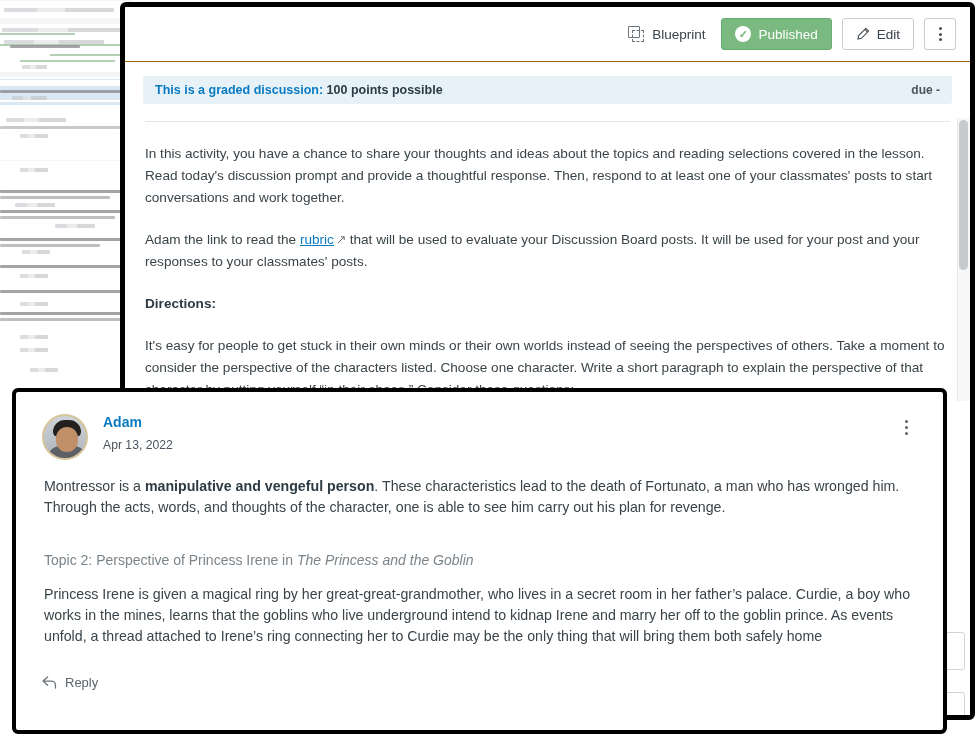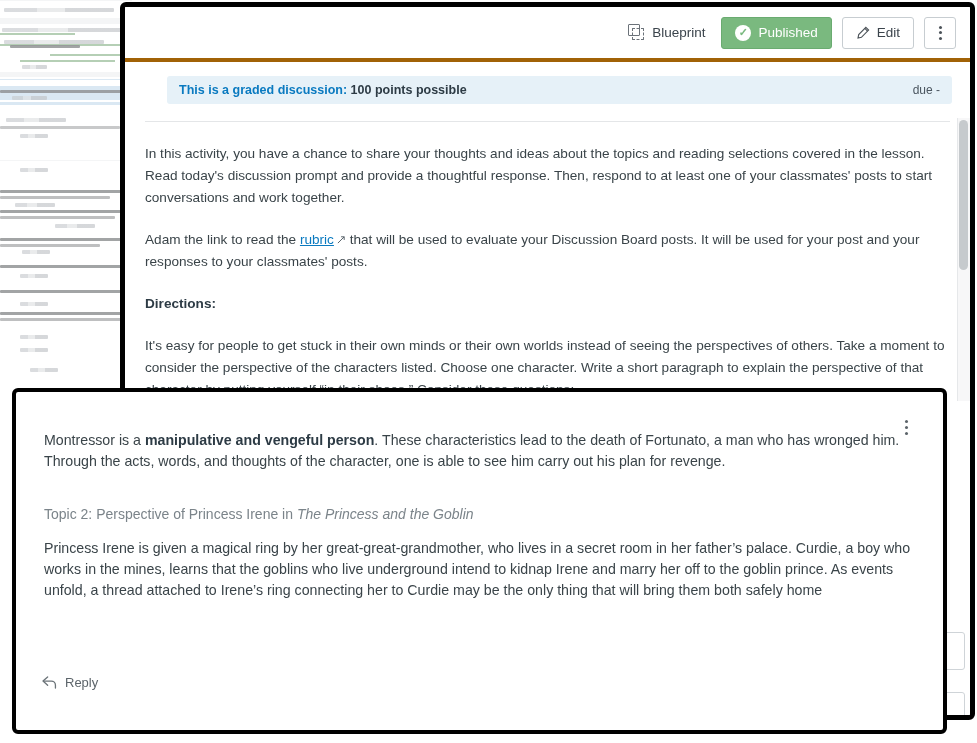--- a/index.html
+++ b/index.html
@@ -35,21 +35,21 @@
     position: absolute; left: 120px; top: 2px; width: 855px; height: 718px;
     background: #ffffff;
     border: 5px solid #000000;
     border-radius: 6px;
     overflow: hidden;
   }
 
   
   .toolbar {
     position: relative; height: 55px; background: #ffffff;
-    border-bottom: 4px solid #a16207;
+    border-bottom: 1px solid #a16207;
     display: flex; align-items: center; justify-content: flex-end;
     padding: 0 14px; gap: 10px;
   }
   .blueprint {
     display: flex; align-items: center; gap: 7px;
     color: #3b444c; font-size: 13.5px; padding: 4px 6px; cursor: default;
   }
   .bp-icon { width: 17px; height: 17px; position: relative; }
   .bp-icon .sq1 {
     position:absolute; left:0; top:0; width:12px; height:12px;
@@ -81,25 +81,25 @@
   }
   .btn-kebab i { width:3px; height:3px; background:#4b5258; border-radius:50%; display:block; }
 
   
   .content { position: relative; padding: 14px 18px 0 18px; }
 
   .graded-bar {
     position: relative;
     background: #e6f1f8; border-radius: 3px;
     padding: 7px 12px; font-size: 12.5px; color: #2d3b45;
-    display: flex; align-items: center; justify-content: space-between; margin-left: 24px;
+    display: flex; align-items: center; justify-content: space-between;
   }
   .graded-bar .lead { color: #0a7ac0; font-weight: 700; }
   .graded-bar .pts { color: #2d3b45; font-weight: 700; }
-  .graded-bar .due { color: #4a555f; font-size: 12px; font-weight: 400; }
+  .graded-bar .due { color: #4a555f; font-size: 12px; font-weight: 700; }
 
   .title-row {
     display: flex; align-items: flex-start; justify-content: space-between;
     padding: 16px 2px 0 2px;
   }
   .disc-title {
     font-size: 20px; color: #2d3b45; font-weight: 400; letter-spacing: .1px;
   }
   .count-badge {
     min-width: 19px; height: 19px; padding: 0 5px; border-radius: 3px;
@@ -321,20 +321,31 @@
       <div class="scrollbar-track">
         <div class="scrollbar-thumb"></div>
       </div>
 
     </div>
   </div>
 
   <div class="overlay">
     <div class="post-inner">
 
+      <div class="post-head">
+        <div class="avatar">
+          <span class="body"></span>
+          <span class="hair"></span>
+          <span class="face"></span>
+        </div>
+        <div>
+          <div class="author">Adam</div>
+          <div class="post-date">Apr 13, 2022</div>
+        </div>
+      </div>
 
       <div class="post-kebab">
         <i></i>
           <i></i>
           <i></i>
       </div>
 
 
       <p class="post-p"><span>Montressor is a </span><strong>manipulative and vengeful person</strong><span>. These characteristics lead to the death of Fortunato, a man who has wronged him. Through the acts, words, and thoughts of the character, one is able to see him carry out his plan for revenge.</span></p>
 

